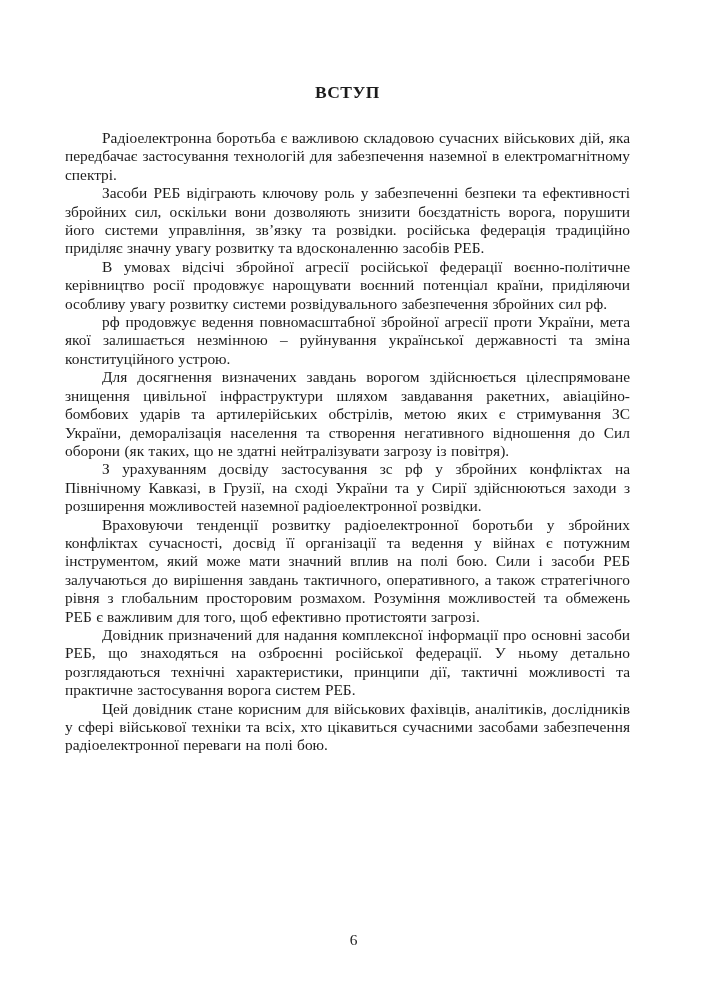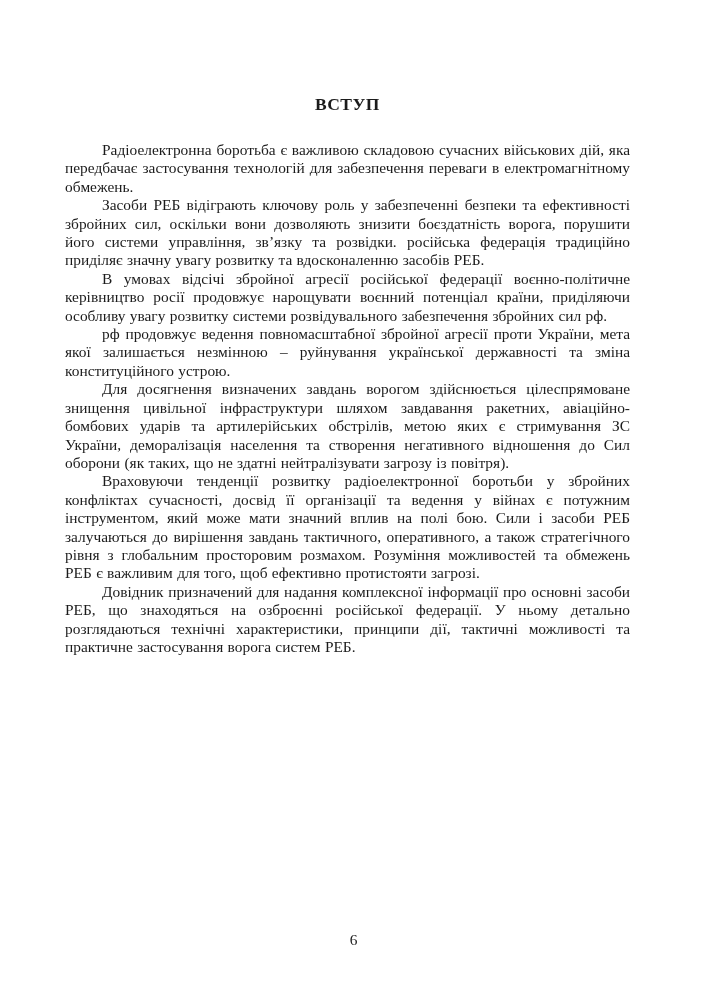--- a/index.html
+++ b/index.html
@@ -16,21 +16,21 @@
     font-family: "Liberation Serif", "DejaVu Serif", serif;
     box-sizing: border-box;
     padding: 82px 77px 0 65px;
     overflow: hidden;
   }
   .doc-title {
     font-size: 17.5px;
     font-weight: bold;
     text-align: center;
     line-height: 21px;
-    margin: 12px 0 26px 0;
+    margin: 0 0 26px 0;
     letter-spacing: 0.5px;
   }
   .doc-body p {
     margin: 0;
     font-size: 15.4px;
     line-height: 18.4px;
     text-align: justify;
     text-indent: 37px;
     word-spacing: 0.5px;
   }
@@ -43,22 +43,24 @@
     font-size: 15.4px;
     line-height: 19px;
   }
 </style>
 </head>
 <body>
 
 <div class="page">
   <h1 class="doc-title">ВСТУП</h1>
   <div class="doc-body">
-    <p>Радіоелектронна боротьба є важливою складовою сучасних військових дій, яка передбачає застосування технологій для забезпечення переваги в електромагнітному обмежень.</p>
+    <p>Радіоелектронна боротьба є важливою складовою сучасних військових дій, яка передбачає застосування технологій для забезпечення наземної в електромагнітному спектрі.</p>
     <p>Засоби РЕБ відіграють ключову роль у забезпеченні безпеки та ефективності збройних сил, оскільки вони дозволяють знизити боєздатність ворога, порушити його системи управління, зв’язку та розвідки. російська федерація традиційно приділяє значну увагу розвитку та вдосконаленню засобів РЕБ.</p>
     <p>В умовах відсічі збройної агресії російської федерації воєнно-політичне керівництво росії продовжує нарощувати воєнний потенціал країни, приділяючи особливу увагу розвитку системи розвідувального забезпечення збройних сил рф.</p>
     <p>рф продовжує ведення повномасштабної збройної агресії проти України, мета якої залишається незмінною – руйнування української державності та зміна конституційного устрою.</p>
     <p>Для досягнення визначених завдань ворогом здійснюється цілеспрямоване знищення цивільної інфраструктури шляхом завдавання ракетних, авіаційно-бомбових ударів та артилерійських обстрілів, метою яких є стримування ЗС України, деморалізація населення та створення негативного відношення до Сил оборони (як таких, що не здатні нейтралізувати загрозу із повітря).</p>
+    <p>З урахуванням досвіду застосування зс рф у збройних конфліктах на Північному Кавказі, в Грузії, на сході України та у Сирії здійснюються заходи з розширення можливостей наземної радіоелектронної розвідки.</p>
     <p>Враховуючи тенденції розвитку радіоелектронної боротьби у збройних конфліктах сучасності, досвід її організації та ведення у війнах є потужним інструментом, який може мати значний вплив на полі бою. Сили і засоби РЕБ залучаються до вирішення завдань тактичного, оперативного, а також стратегічного рівня з глобальним просторовим розмахом. Розуміння можливостей та обмежень РЕБ є важливим для того, щоб ефективно протистояти загрозі.</p>
     <p>Довідник призначений для надання комплексної інформації про основні засоби РЕБ, що знаходяться на озброєнні російської федерації. У ньому детально розглядаються технічні характеристики, принципи дії, тактичні можливості та практичне застосування ворога систем РЕБ.</p>
+    <p>Цей довідник стане корисним для військових фахівців, аналітиків, дослідників у сфері військової техніки та всіх, хто цікавиться сучасними засобами забезпечення радіоелектронної переваги на полі бою.</p>
   </div>
   <div class="page-number">6</div>
 </div>
 
 </body></html>

